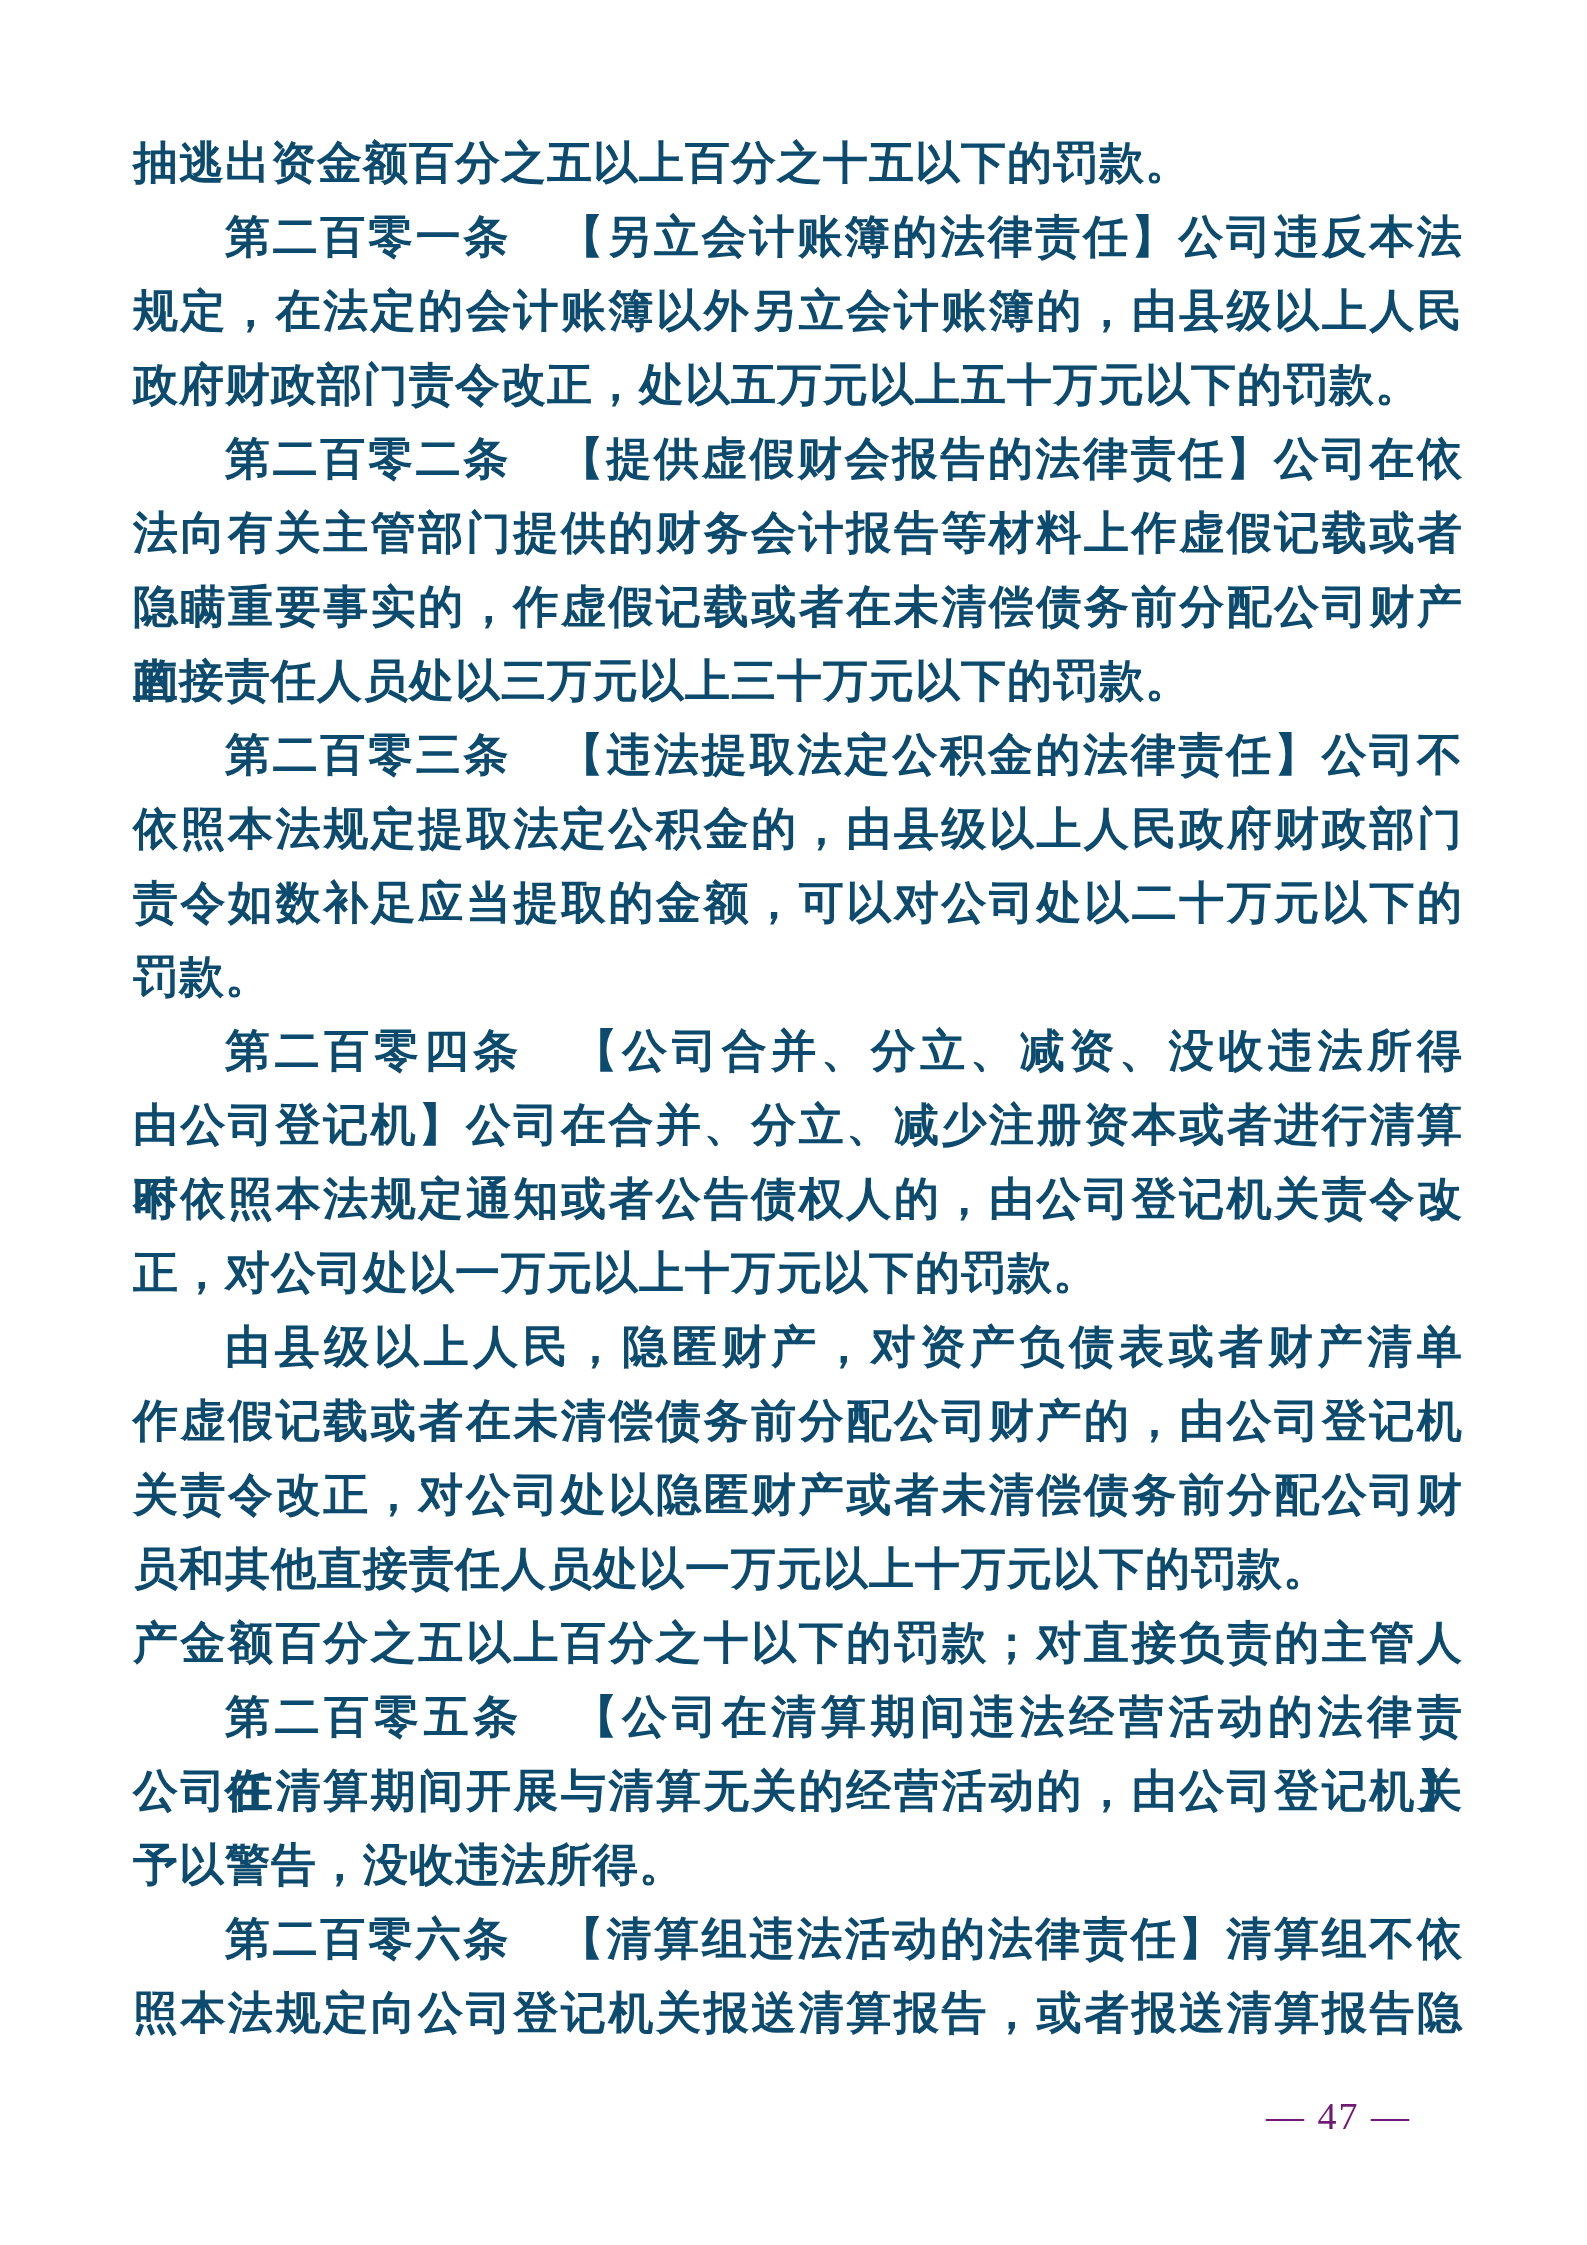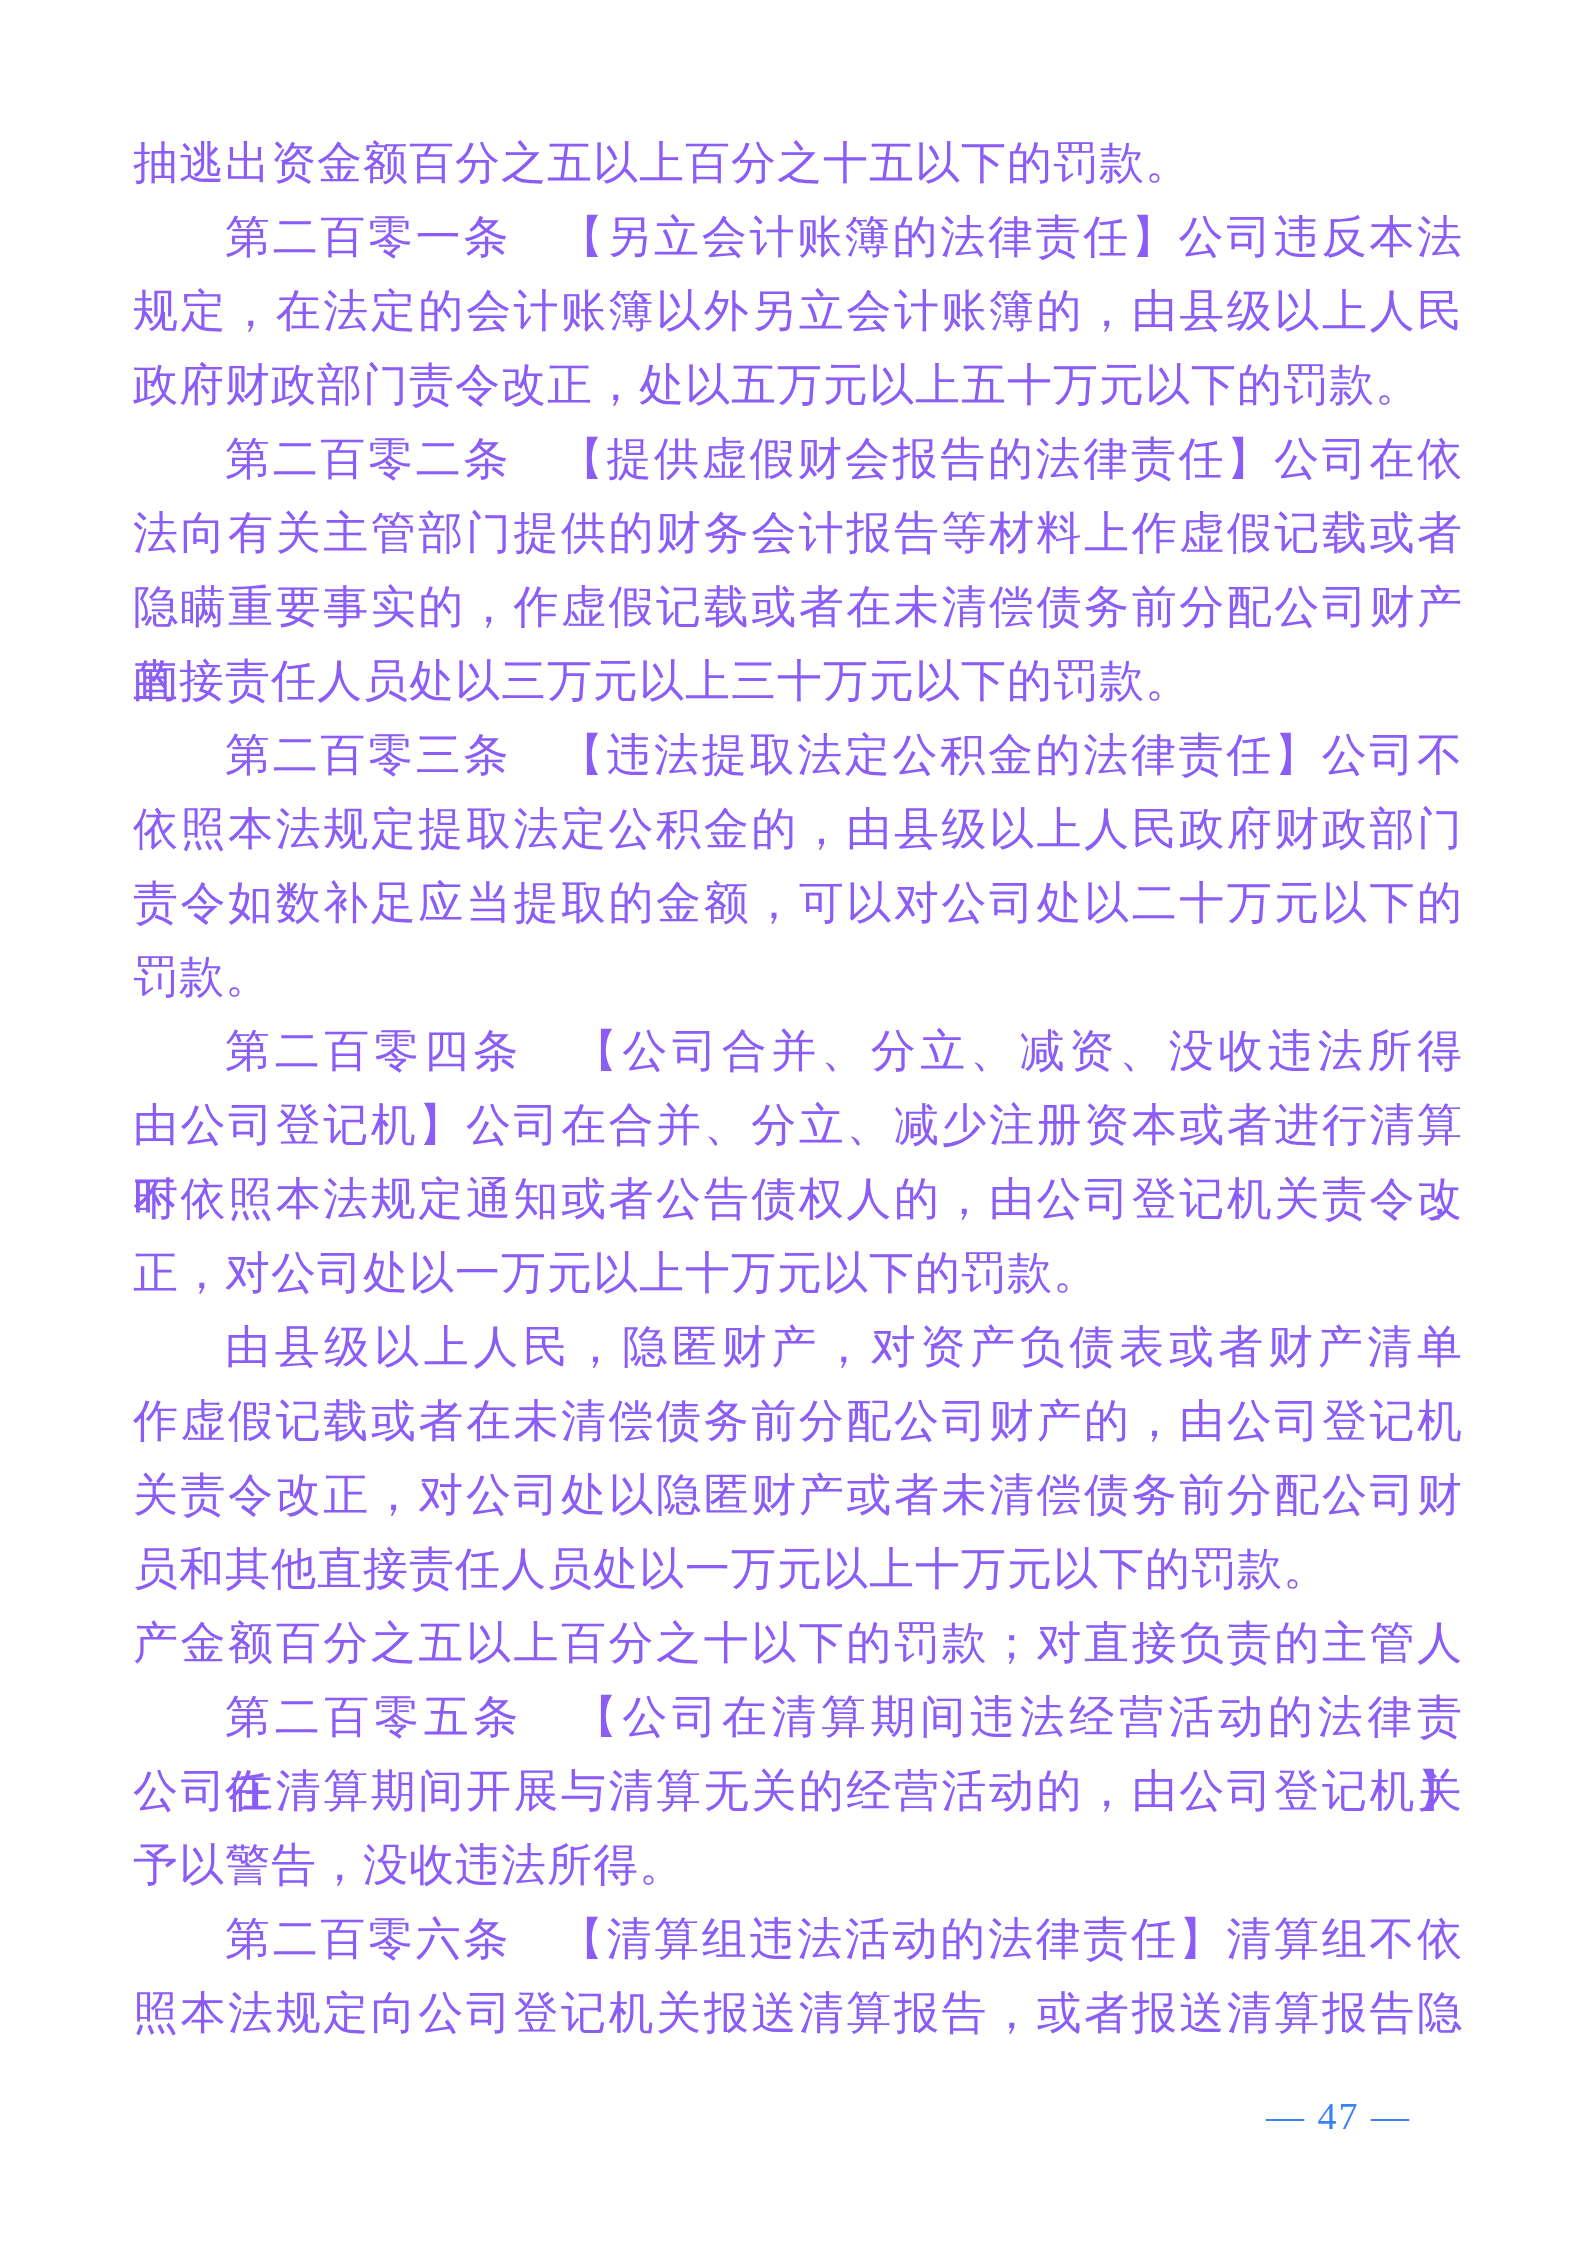--- a/index.html
+++ b/index.html
@@ -24,42 +24,42 @@
     position: absolute;
     left: 133px;
     top: 126px;
     width: 1330px;
   }
   .line {
     height: 74px;
     line-height: 74px;
     font-size: 45px;
     letter-spacing: 1px;
-    color: #8b5cf6;
-    font-weight: 400;
+    color: #0c4a6e;
+    font-weight: 700;
     text-align: left;
     overflow: visible;
   }
   
   .line.j {
     text-align: justify;
     text-align-last: justify;
   }
   
   .line.ind {
     padding-left: 92px;
   }
   .page-number {
     position: absolute;
     top: 2092px;
     right: 176px;
     font-size: 38px;
     line-height: 48px;
     letter-spacing: 2px;
-    color: #3b82f6;
+    color: #701a75;
     white-space: nowrap;
   }
 </style>
 </head>
 <body>
 
 <div class="page">
   <div class="text-block">
 
   <div class="line">抽逃出资金额百分之五以上百分之十五以下的罚款。</div>

